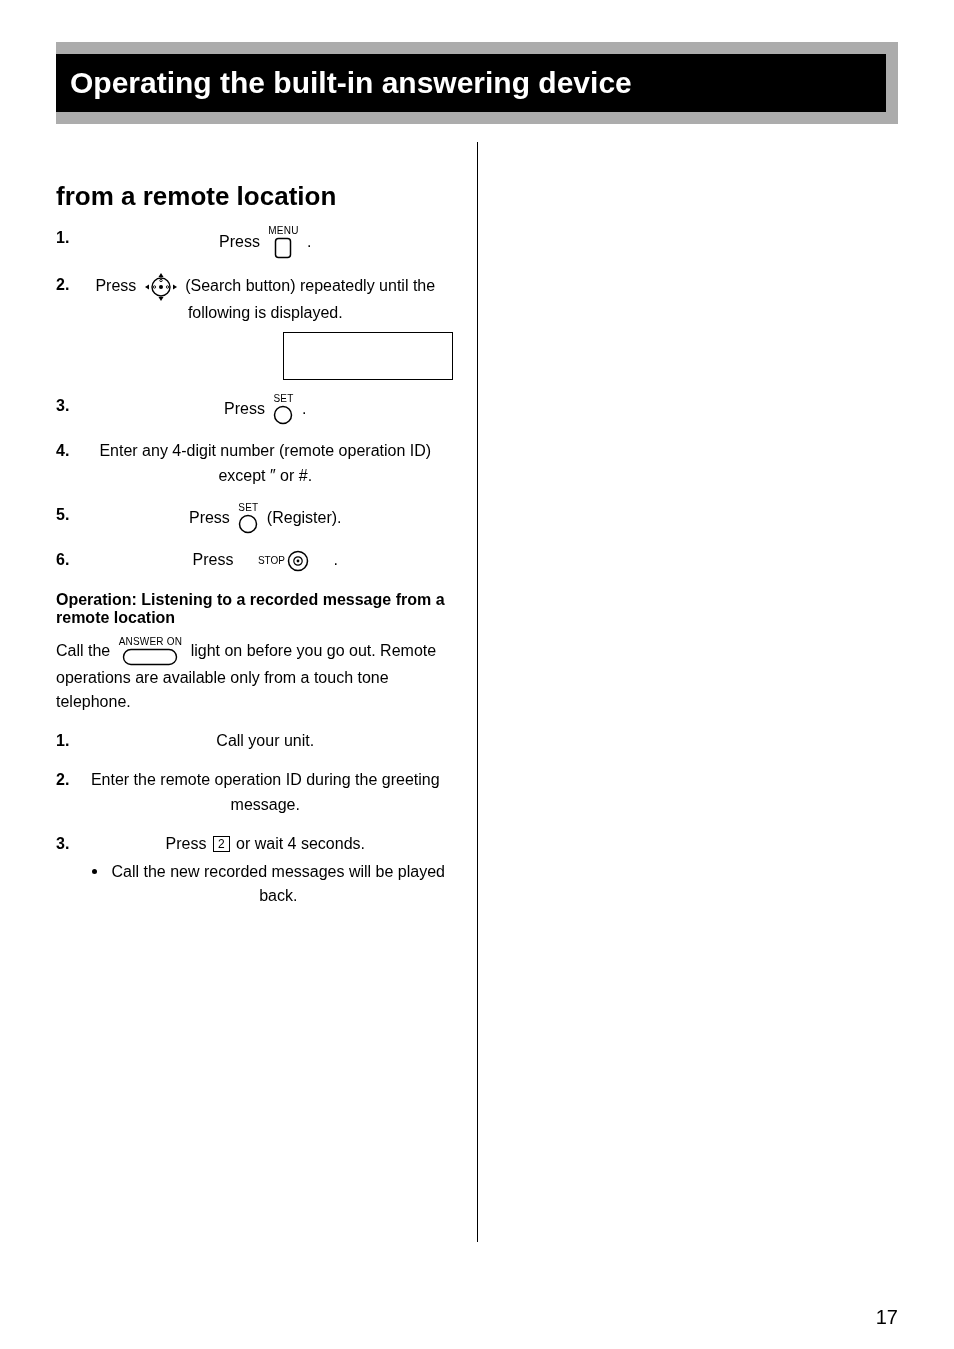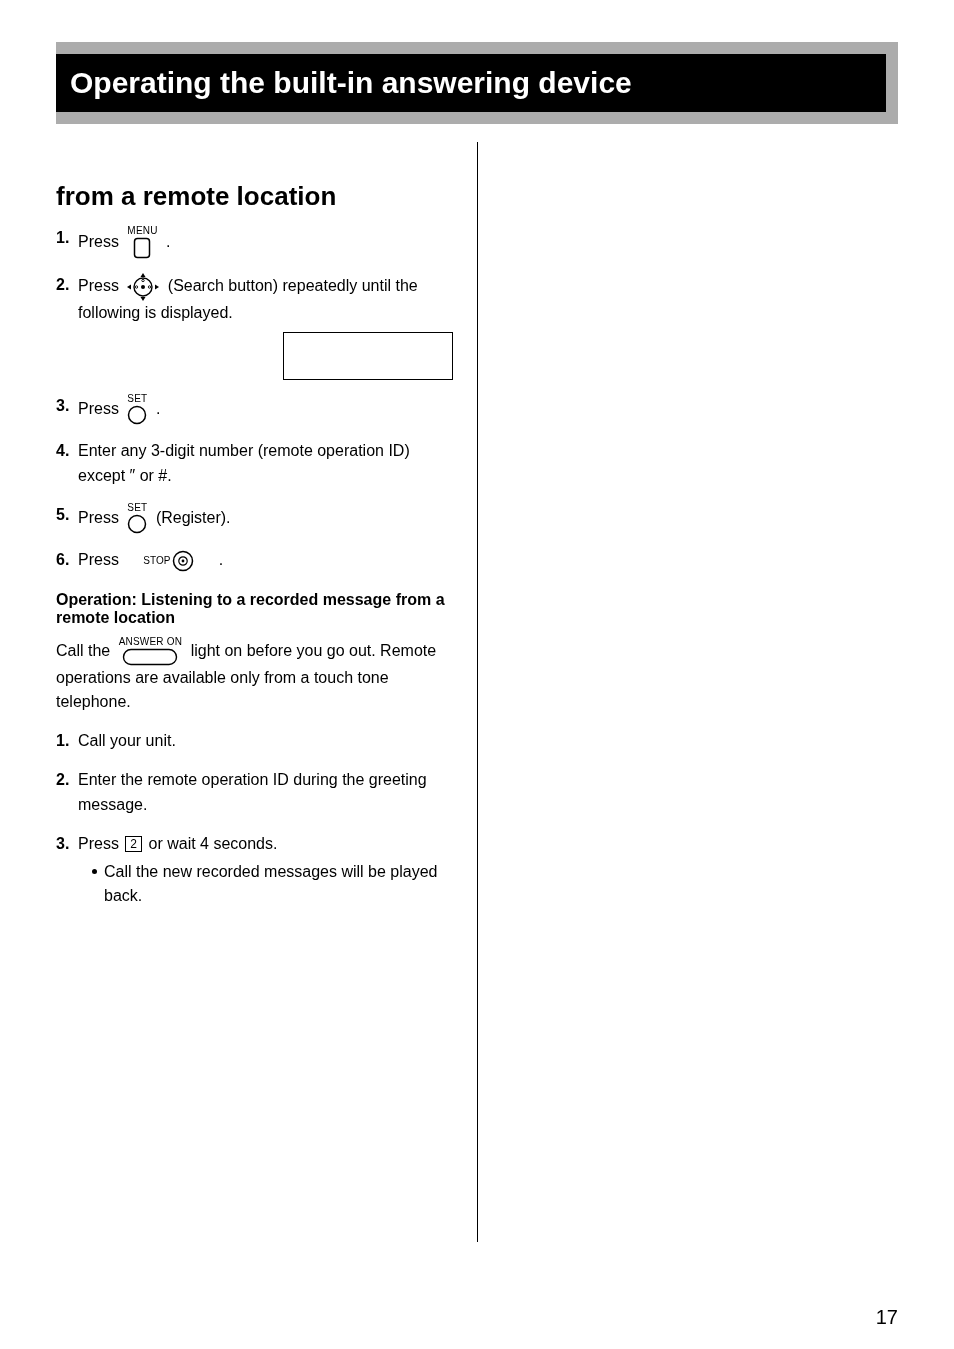--- a/index.html
+++ b/index.html
@@ -67,20 +67,21 @@
     align-items: flex-start;
     margin-bottom: 14px;
     line-height: 1.55;
   }
   ol.steps > li > .num {
     font-weight: bold;
     min-width: 22px;
   }
   ol.steps > li > .body {
     flex: 1;
+    text-align: center;
   }
   .inline {
     display: inline-flex;
     align-items: center;
     vertical-align: middle;
   }
   .icon-wrap {
     display: inline-flex;
     flex-direction: column;
     align-items: center;
@@ -221,21 +222,21 @@
               <svg width="20" height="20" viewBox="0 0 20 20">
                 <circle cx="10" cy="10" r="8.5" fill="none" stroke="#000" stroke-width="1.5"></circle>
               </svg>
             </span>
             <span>.</span>
           </span>
         </li>
 
         <li>
           <span class="num">4.</span>
-          <span class="body">Enter any 3-digit number (remote operation ID) except ″ or #.</span>
+          <span class="body">Enter any 4-digit number (remote operation ID) except ″ or #.</span>
         </li>
 
         <li>
           <span class="num">5.</span>
           <span class="body">
             <span>Press</span>
             <span class="icon-wrap">
               <span class="icon-label-top">SET</span>
               <svg width="20" height="20" viewBox="0 0 20 20">
                 <circle cx="10" cy="10" r="8.5" fill="none" stroke="#000" stroke-width="1.5"></circle>

